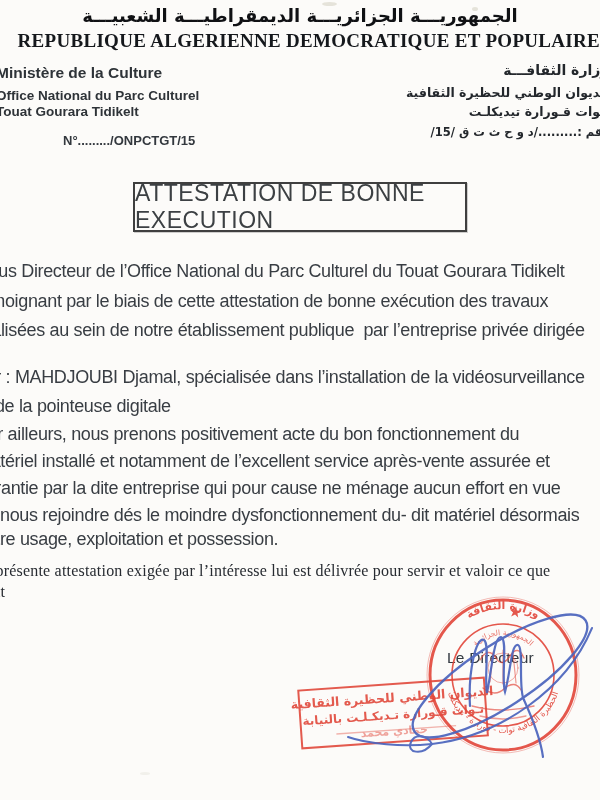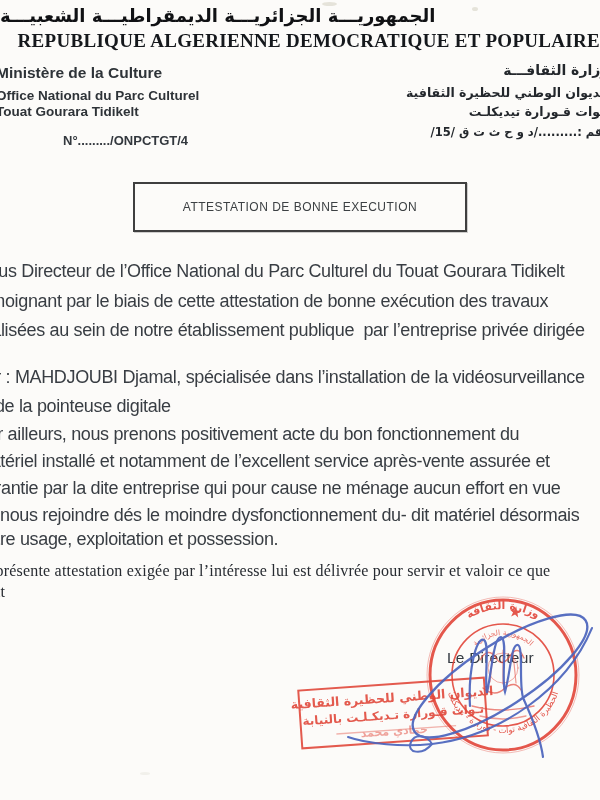--- a/index.html
+++ b/index.html
@@ -3,21 +3,21 @@
 <meta charset="utf-8">
 <style>
   html,body{margin:0;padding:0;background:#e8e8e8;}
   .page{
     position:relative;width:600px;height:800px;margin:0 auto;
     background:#fcfbf9;overflow:hidden;
     font-family:"Liberation Sans",sans-serif;color:#383d43;
   }
   .speck{position:absolute;background:#c9c6b4;border-radius:50%;opacity:.45;}
   .ar-title{
-    position:absolute;left:0;right:0;top:5px;
+    position:absolute;left:0;right:0;top:5px;text-align:center;
     font-family:"DejaVu Sans",sans-serif;font-size:18px;font-weight:bold;color:#101114;
   }
   .fr-title{
     position:absolute;left:0;right:0;top:30px;text-align:right;
     font-family:"Liberation Serif",serif;font-size:19px;font-weight:bold;
     letter-spacing:.3px;color:#15181c;white-space:pre;
   }
   .hl{position:absolute;left:-4px;font-weight:bold;color:#2e3338;white-space:pre;}
   .hl1{top:64px;font-size:15.5px;}
   .hl2{top:88px;font-size:13.5px;}
@@ -27,21 +27,21 @@
       font-family:"DejaVu Sans",sans-serif;direction:rtl;}
   .hr1{top:62px;font-size:14px;}
   .hr2{top:85px;font-size:12.5px;}
   .hr3{top:104px;font-size:12.5px;}
   .hr4{top:125px;font-size:11.5px;font-weight:600;}
   .title-box{
     position:absolute;left:133px;top:182px;width:330px;height:46px;
     border:2px solid #3f3f3f;display:flex;align-items:center;justify-content:center;
     box-shadow:1px 1px 0 rgba(120,120,120,.35);
   }
-  .title-box span{font-size:12px;letter-spacing:.5px;color:#3c4043;}
+  .title-box span{font-size:23px;letter-spacing:.5px;color:#3c4043;}
   .bline{
     position:absolute;left:-24px;white-space:pre;
     font-size:18px;letter-spacing:-.35px;color:#383d43;
   }
   .cline{
     position:absolute;left:-26px;white-space:pre;
     font-family:"Liberation Serif",serif;font-size:16px;letter-spacing:.2px;color:#272b31;
   }
   .directeur{
     position:absolute;left:447px;top:649px;font-size:15.5px;
@@ -57,21 +57,21 @@
   <div class="speck" style="left:322px;top:2px;width:15px;height:4px;"></div>
   <div class="speck" style="left:472px;top:7px;width:6px;height:4px;"></div>
   <div class="speck" style="left:140px;top:772px;width:10px;height:3px;opacity:.2;"></div>
 
   <div class="ar-title">الجمهوريـــة الجزائريـــة الديمقراطيـــة الشعبيـــة</div>
   <div class="fr-title">REPUBLIQUE ALGERIENNE DEMOCRATIQUE ET POPULAIRE</div>
 
   <div class="hl hl1">Ministère de la Culture</div>
   <div class="hl hl2">Office National du Parc Culturel</div>
   <div class="hl hl3">Touat Gourara Tidikelt</div>
-  <div class="ref">N°........./ONPCTGT/4</div>
+  <div class="ref">N°........./ONPCTGT/15</div>
 
   <div class="hr hr1" dir="rtl">وزارة الثقافـــة</div>
   <div class="hr hr2" dir="rtl">الديوان الوطني للحظيرة الثقافية</div>
   <div class="hr hr3" dir="rtl">تـوات قـورارة تيديكلـت</div>
   <div class="hr hr4" dir="rtl">رقم :........./د و ح ث ت ق /15/</div>
 
   <div class="title-box">
     <span>ATTESTATION DE BONNE EXECUTION</span>
   </div>
 

